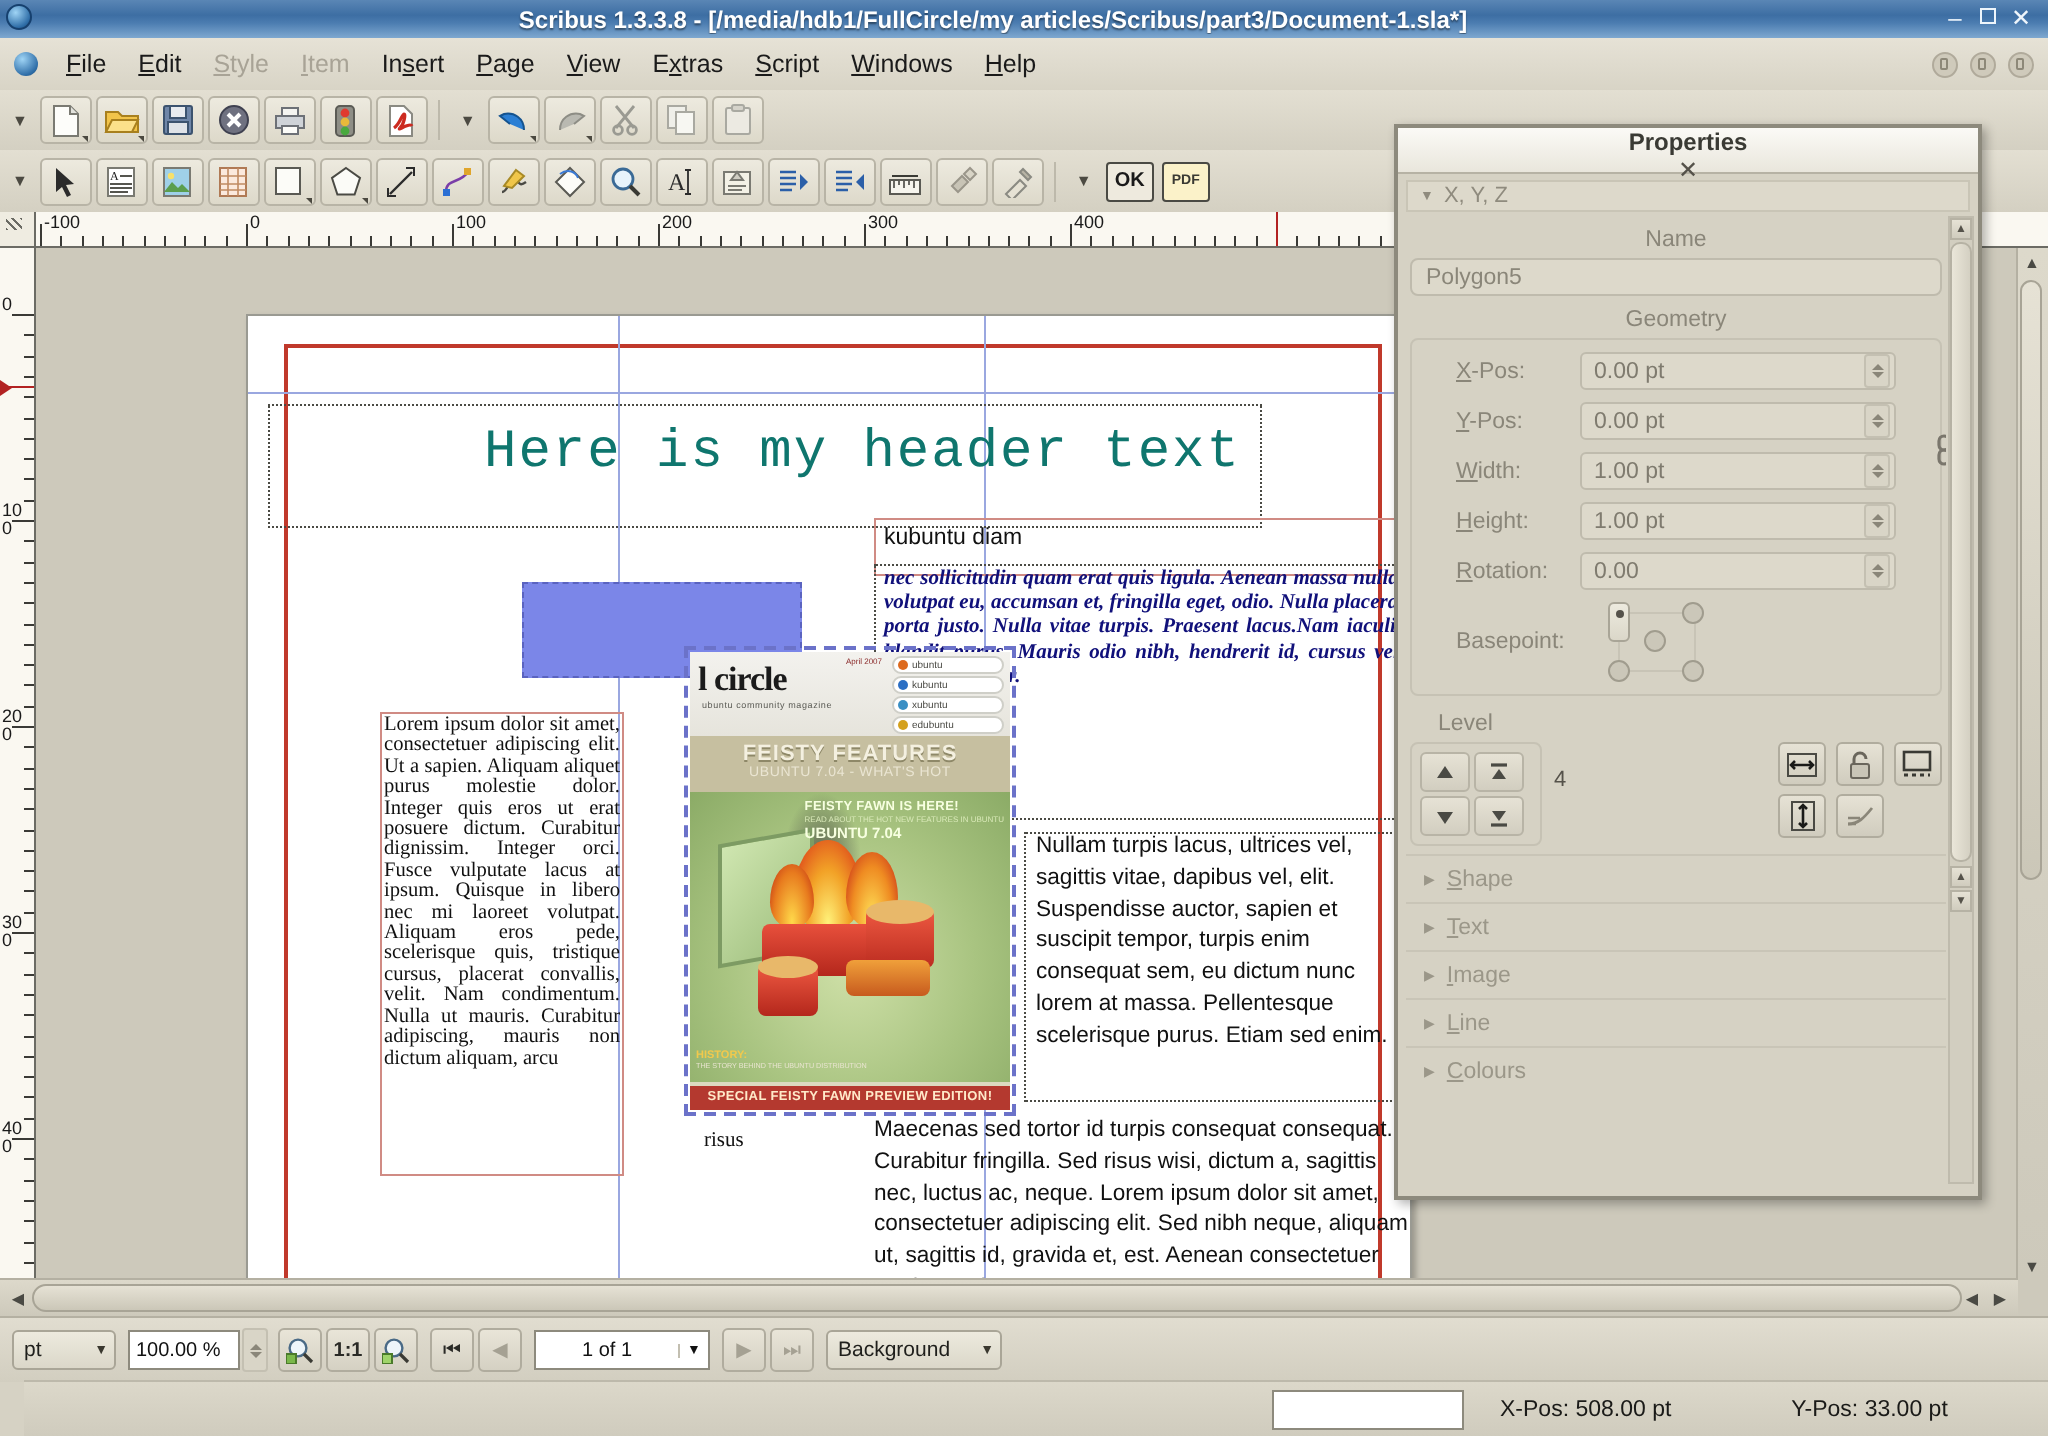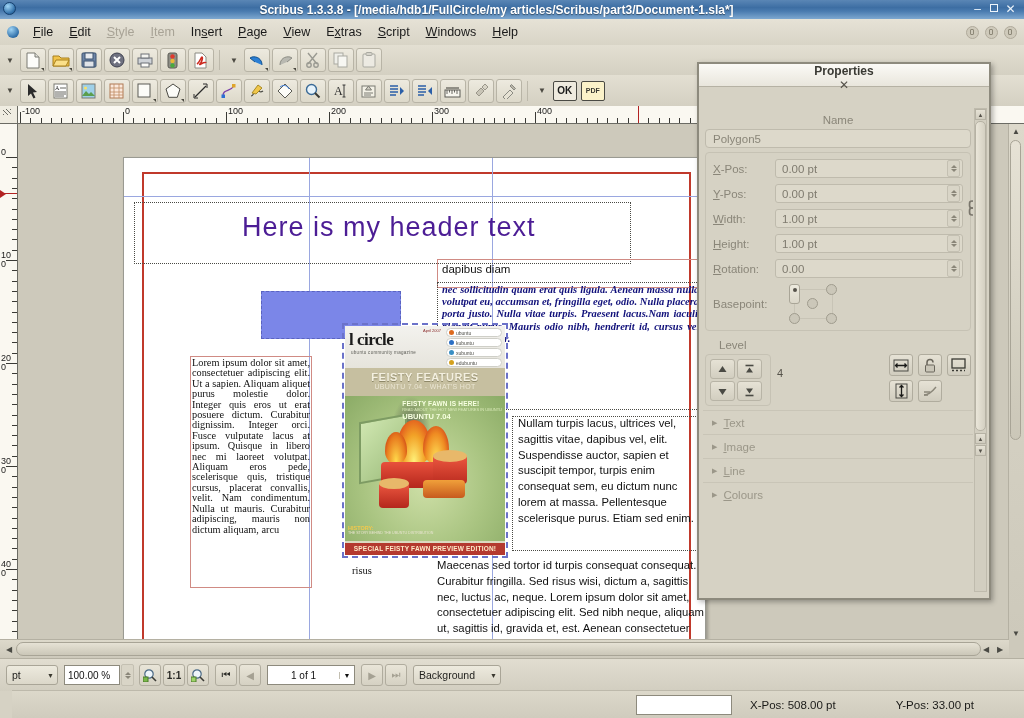--- a/index.html
+++ b/index.html
@@ -107,22 +107,22 @@
   .guide-v{position:absolute;top:0;bottom:0;width:1px;background:#9aa7e0;}
   .guide-h{position:absolute;left:0;right:0;height:1px;background:#9aa7e0;}
 
   
   .dotframe{position:absolute;box-sizing:border-box;
     border:1px dotted #4a4a44;}
   .redframe{position:absolute;box-sizing:border-box;border:1px solid #d08b84;}
   .selframe{position:absolute;box-sizing:border-box;
     border:2px dashed #6b72c9;}
 
-  .headertext{position:absolute;color:#4c1d95;font-size:27px;
-    font-family:Liberation Sans, sans-serif;letter-spacing:1px;white-space:nowrap;}
+  .headertext{position:absolute;color:#0f766e;font-size:27px;
+    font-family:Liberation Mono, monospace;letter-spacing:1px;white-space:nowrap;}
   .bluebox{position:absolute;background:#7b86e8;border:1px dashed #5a63c0;box-sizing:border-box;}
   .dapibus{position:absolute;font-size:11.5px;color:#111;font-family:"Liberation Sans",sans-serif;}
   .ital{position:absolute;color:#10107a;font-style:italic;font-weight:bold;font-size:10.5px;
     font-family:"Liberation Serif",serif;text-align:justify;line-height:12.2px;}
   .serifcol{position:absolute;font-family:"Liberation Serif",serif;font-size:10.3px;color:#111;
     text-align:justify;line-height:10.4px;}
   .sanscol{position:absolute;font-family:"Liberation Sans",sans-serif;font-size:11.3px;color:#111;
     line-height:15.8px;}
   .risus{position:absolute;font-family:"Liberation Serif",serif;font-size:10.5px;color:#111;}
 
@@ -181,21 +181,21 @@
     border-bottom:1px solid #b6b2a4;display:flex;align-items:center;flex-direction:column;}
   .p-title .g{width:13px;height:13px;border-radius:50%;margin-left:5px;
     background:radial-gradient(circle at 35% 30%,#9fd4f5,#2f6ea8 70%,#1b4670);}
   .p-title .t{flex:1;text-align:center;font-weight:bold;font-size:12px;color:#3a3a34;}
   .p-title .x{width:22px;text-align:center;color:#55524a;font-size:12px;cursor:pointer;}
   .p-tab{margin:3px 4px 0 4px;height:16px;background:#ddd9cb;border:1px solid #c9c5b6;
     box-sizing:border-box;display:flex;align-items:center;font-size:11px;color:#8f8b7e;}
   .p-tab .car{margin:0 5px 0 6px;font-size:7px;}
   .p-body{position:absolute;left:4px;top:44px;right:16px;bottom:4px;overflow:hidden;}
   .p-sec-label{text-align:center;font-size:11.5px;color:#8a8679;margin:6px 0 3px;}
-  .p-group{border:1px solid #c6c2b4;border-radius:4px;padding:6px 7px;margin:0 2px 8px;}
+  .p-group{border:1px solid #c6c2b4;border-radius:4px;padding:6px 22px;margin:0 2px 8px;}
   .p-row{display:flex;align-items:center;margin-bottom:6px;}
   .p-lab{width:62px;font-size:11.5px;color:#8a8679;}
   .p-lab u{text-decoration:underline;}
   .p-field{flex:1;height:19px;border:1px solid #bfbbad;border-radius:3px;background:#ddd9cb;
     display:flex;align-items:center;padding:0 2px 0 6px;font-size:11.5px;color:#7f7b6f;
     box-sizing:border-box;}
   .p-field .v{flex:1;}
   .spin{width:11px;height:15px;display:flex;flex-direction:column;justify-content:center;
     align-items:center;border:1px solid #c4c0b2;border-radius:2px;background:#d9d5c7;cursor:pointer;}
   .spin i{display:block;width:0;height:0;border-left:3px solid transparent;
@@ -666,21 +666,21 @@
         <div class="guide-v" style="left:185px;"></div>
         <div class="guide-v" style="left:368px;"></div>
         <div class="guide-h" style="top:38px;"></div>
 
         <div class="dotframe" style="left:10px;top:44px;width:497px;height:62px;"></div>
         <div class="headertext" style="left:118px;top:54px;">Here is my header text</div>
 
         <div class="bluebox" style="left:137px;top:133px;width:140px;height:48px;"></div>
 
         <div class="redframe" style="left:313px;top:101px;width:267px;height:29px;"></div>
-        <div class="dapibus" style="left:318px;top:105px;">dapibus diam</div>
+        <div class="dapibus" style="left:318px;top:105px;">kubuntu diam</div>
 
         <div class="dotframe" style="left:313px;top:124px;width:270px;height:128px;"></div>
         <div class="ital" style="left:318px;top:126px;width:260px;">nec sollicitudin quam erat quis ligula. Aenean massa nulla, volutpat eu, accumsan et, fringilla eget, odio. Nulla placerat porta justo. Nulla vitae turpis. Praesent lacus.Nam iaculis blandit purus. Mauris odio nibh, hendrerit id, cursus vel, sagittis a, dolor.</div>
 
         <div class="selframe" style="left:218px;top:165px;width:166px;height:235px;"></div>
         <div class="cover" style="left:221px;top:168px;width:160px;height:229px;">
           <div class="cov-top">
             <div class="cov-logo"><span>l</span> <span>circle</span></div>
             <div class="cov-sub">ubuntu community magazine</div>
             <div class="cov-date">April 2007</div>
@@ -754,25 +754,30 @@
     </div>
   </div>
 
   <div id="props">
     <div class="p-title">
       <div class="g"></div>
       <div class="t">Properties</div>
       <div class="x">✕</div>
     </div>
 
+    <div class="p-tab">
+      <span class="car">▼</span>
+      <span>X, Y, Z</span>
+    </div>
 
     <div class="p-body">
       <div class="p-sec-label">Name</div>
       <div class="nameinput">Polygon5</div>
 
+      <div class="p-sec-label">Geometry</div>
 
       <div class="p-group" style="position:relative;">
         <div id="geofields">
             <div class="p-row">
               <div class="p-lab"><u>X</u>-Pos:</div>
               <div class="p-field">
                 <span class="v">0.00 pt</span>
                 <div class="spin">
                   <i class="up"></i>
                   <i class="dn"></i>
@@ -909,20 +914,24 @@
                   <path d="M2 8h6M2 11h4" stroke="#8a8679" stroke-width="1.3"></path>
                 </svg>
             </div>
           </div>
         </div>
       </div>
 
       <div class="p-accordion" id="accordion">
           <div class="p-acc-item">
             <span class="car">▶</span>
+            <span><u>S</u>hape</span>
+          </div>
+          <div class="p-acc-item">
+            <span class="car">▶</span>
             <span><u>T</u>ext</span>
           </div>
           <div class="p-acc-item">
             <span class="car">▶</span>
             <span><u>I</u>mage</span>
           </div>
           <div class="p-acc-item">
             <span class="car">▶</span>
             <span><u>L</u>ine</span>
           </div>

